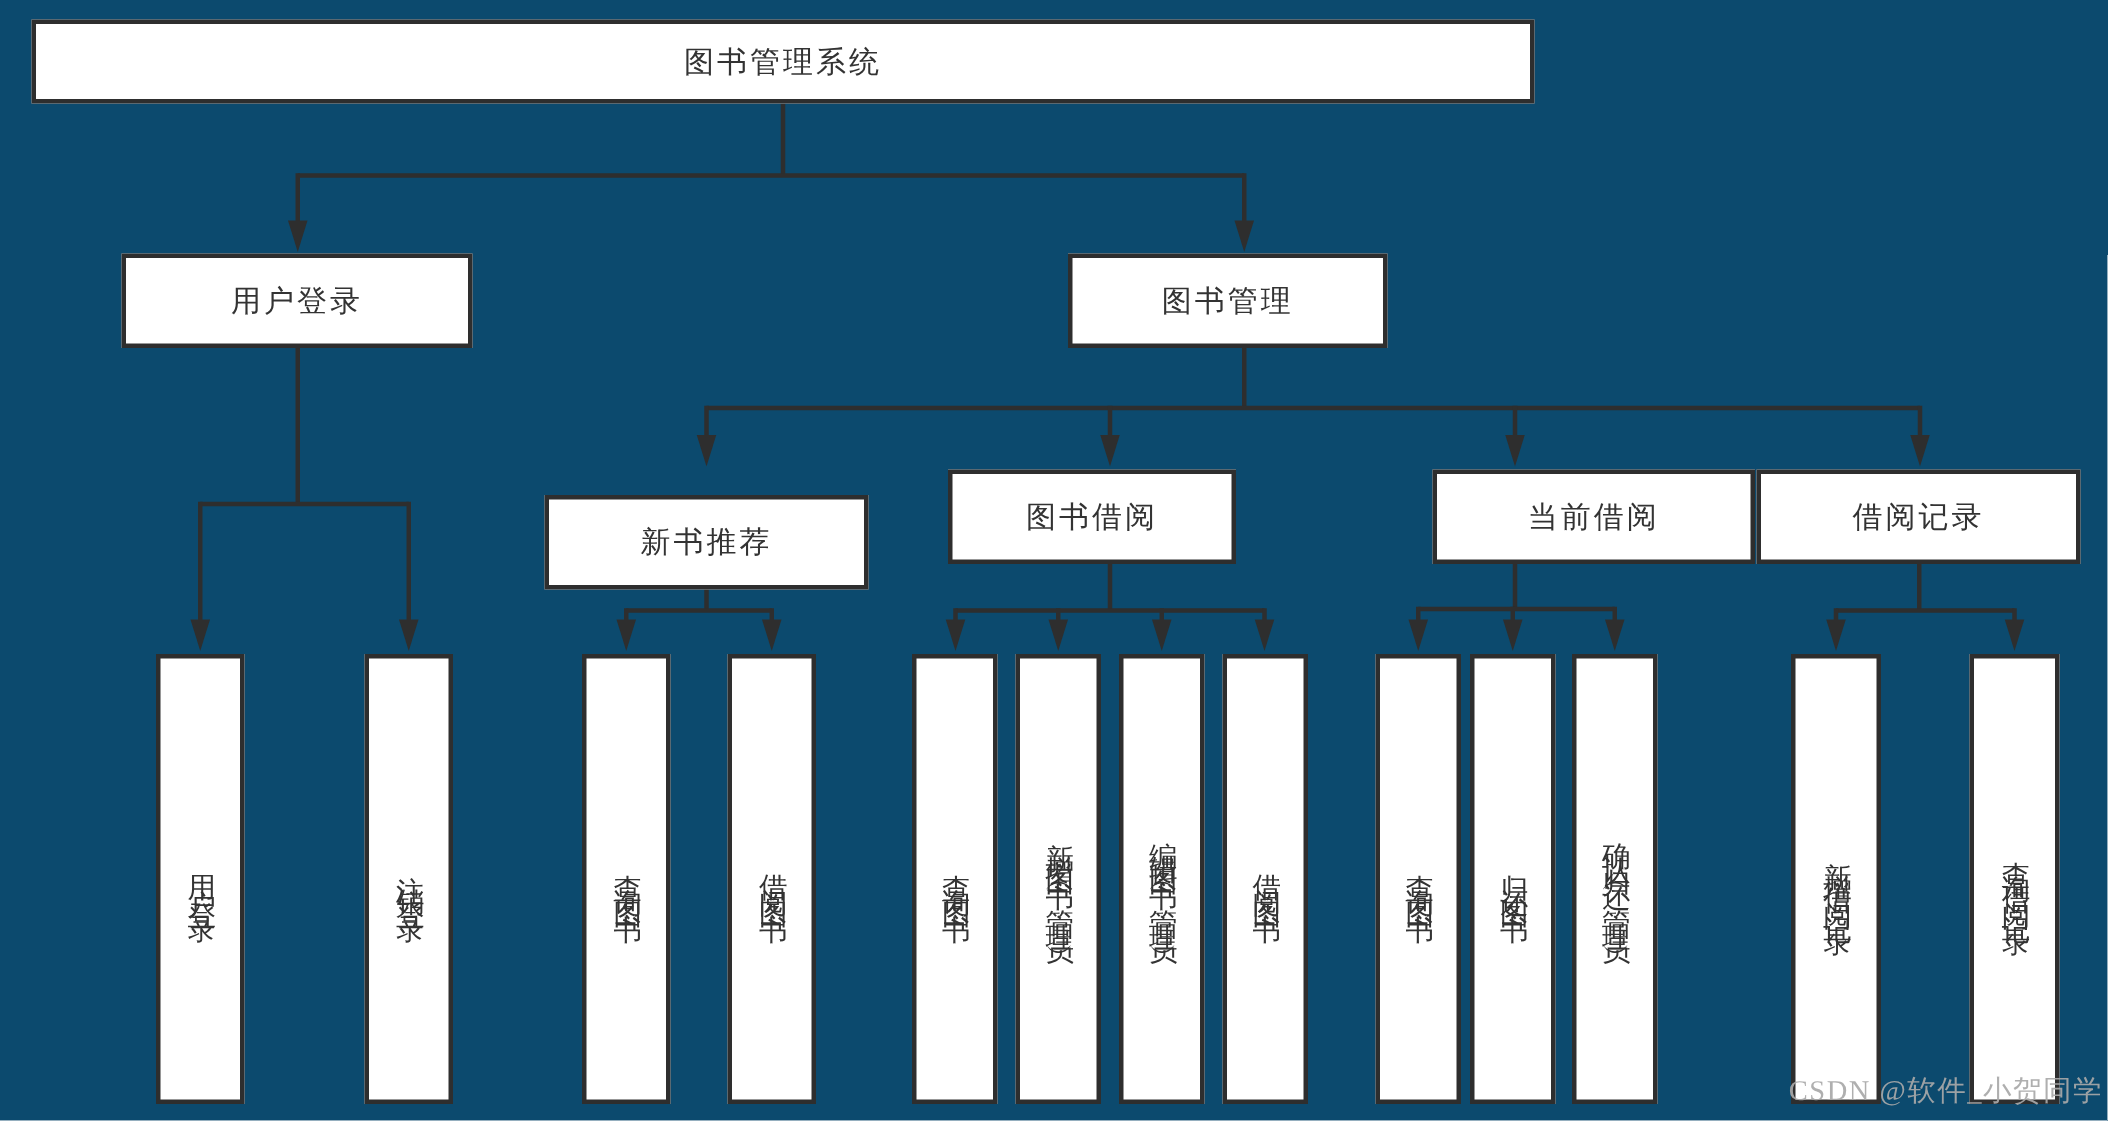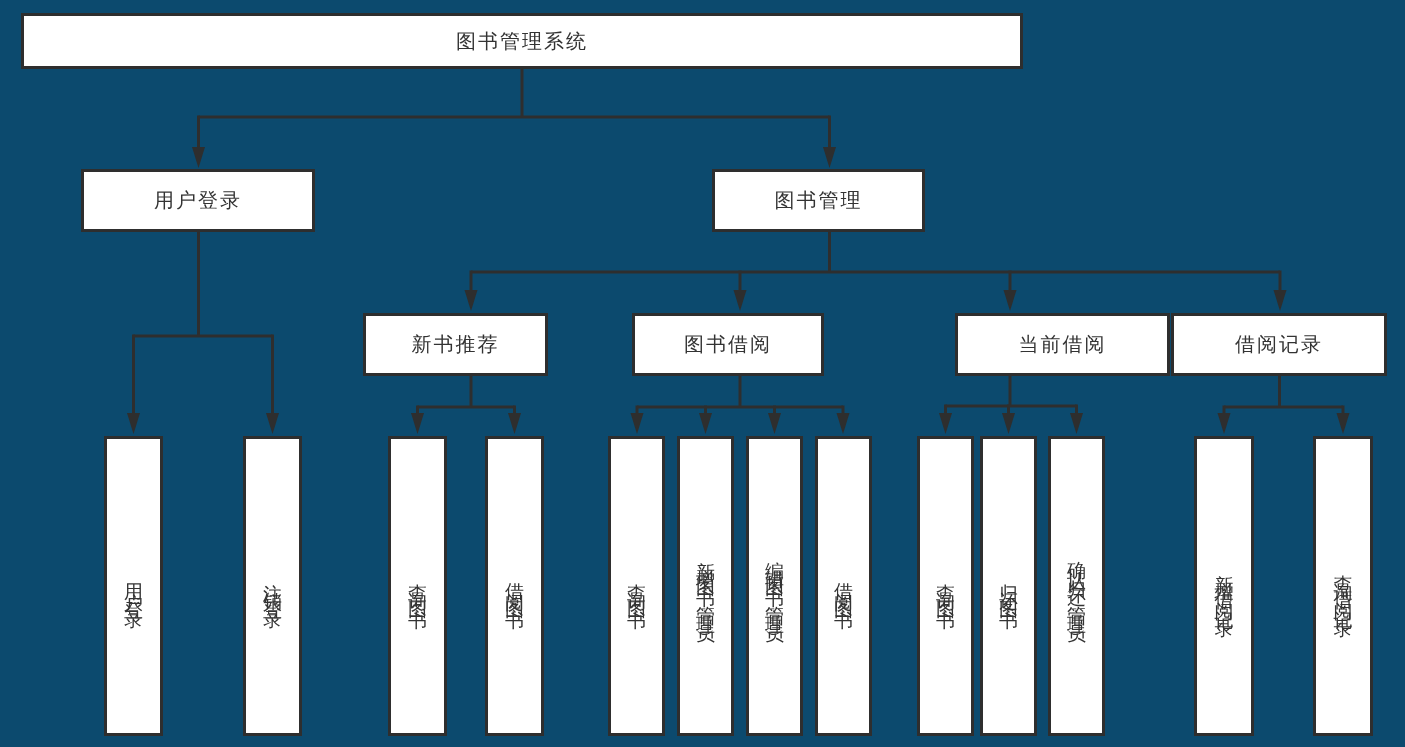--- a/index.html
+++ b/index.html
@@ -93,21 +93,21 @@
       <polygon points="1217.5,413 1230.5,413 1224,434"></polygon>
       <polygon points="1336.5,413 1349.5,413 1343,434"></polygon>
     </g>
   </svg>
 
   <div class="node h-node" style="left:21px;top:13px;width:1002px;height:56px">图书管理系统</div>
 
   <div class="node h-node" style="left:81px;top:169px;width:234px;height:63px">用户登录</div>
   <div class="node h-node" style="left:712px;top:169px;width:213px;height:63px">图书管理</div>
 
-  <div class="node h-node" style="left:363px;top:313px;width:185px;height:63px">新书推荐</div>
+  <div class="node h-node" style="left:363px;top:330px;width:216px;height:63px">新书推荐</div>
   <div class="node h-node" style="left:632px;top:313px;width:192px;height:63px">图书借阅</div>
   <div class="node h-node" style="left:955px;top:313px;width:215px;height:63px">当前借阅</div>
   <div class="node h-node" style="left:1171px;top:313px;width:216px;height:63px">借阅记录</div>
 
   <div class="node v-node" style="left:104px;top:436px;width:59px;height:300px">
     <span>用户登录</span>
   </div>
   <div class="node v-node" style="left:243px;top:436px;width:59px;height:300px">
     <span>注销登录</span>
   </div>
@@ -142,14 +142,15 @@
     <span>确认归还（管理员）</span>
   </div>
 
   <div class="node v-node" style="left:1194px;top:436px;width:60px;height:300px">
     <span>新增借阅记录</span>
   </div>
   <div class="node v-node" style="left:1313px;top:436px;width:60px;height:300px">
     <span>查询借阅记录</span>
   </div>
 
+  <div class="watermark">CSDN @软件_小贺同学</div>
 
 </div>
 
 </body></html>

